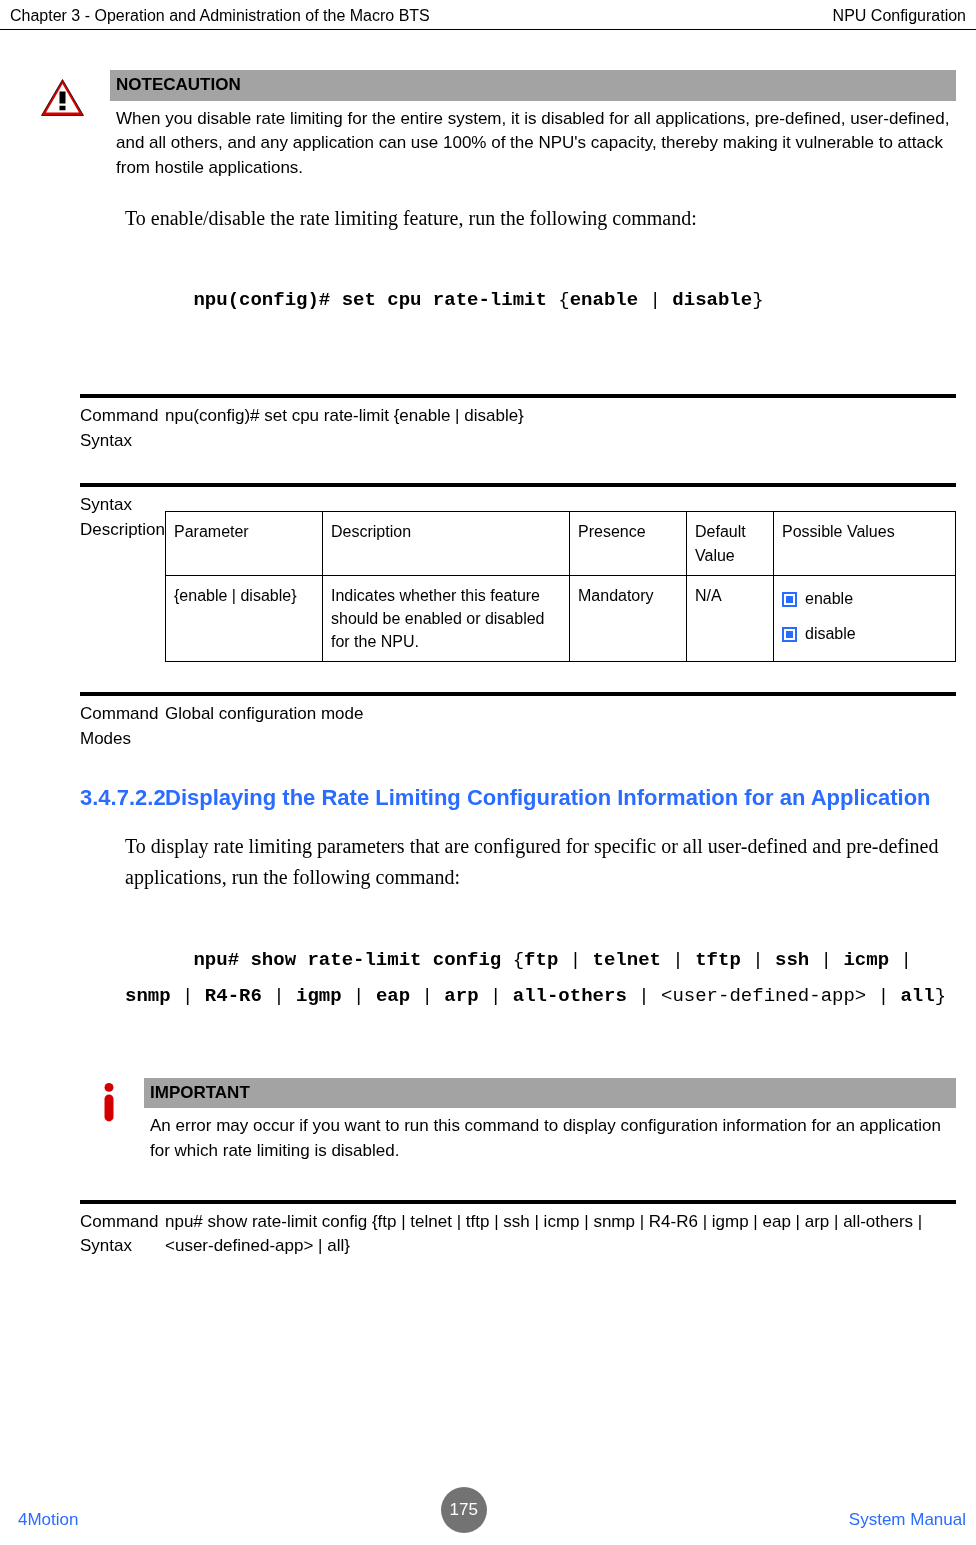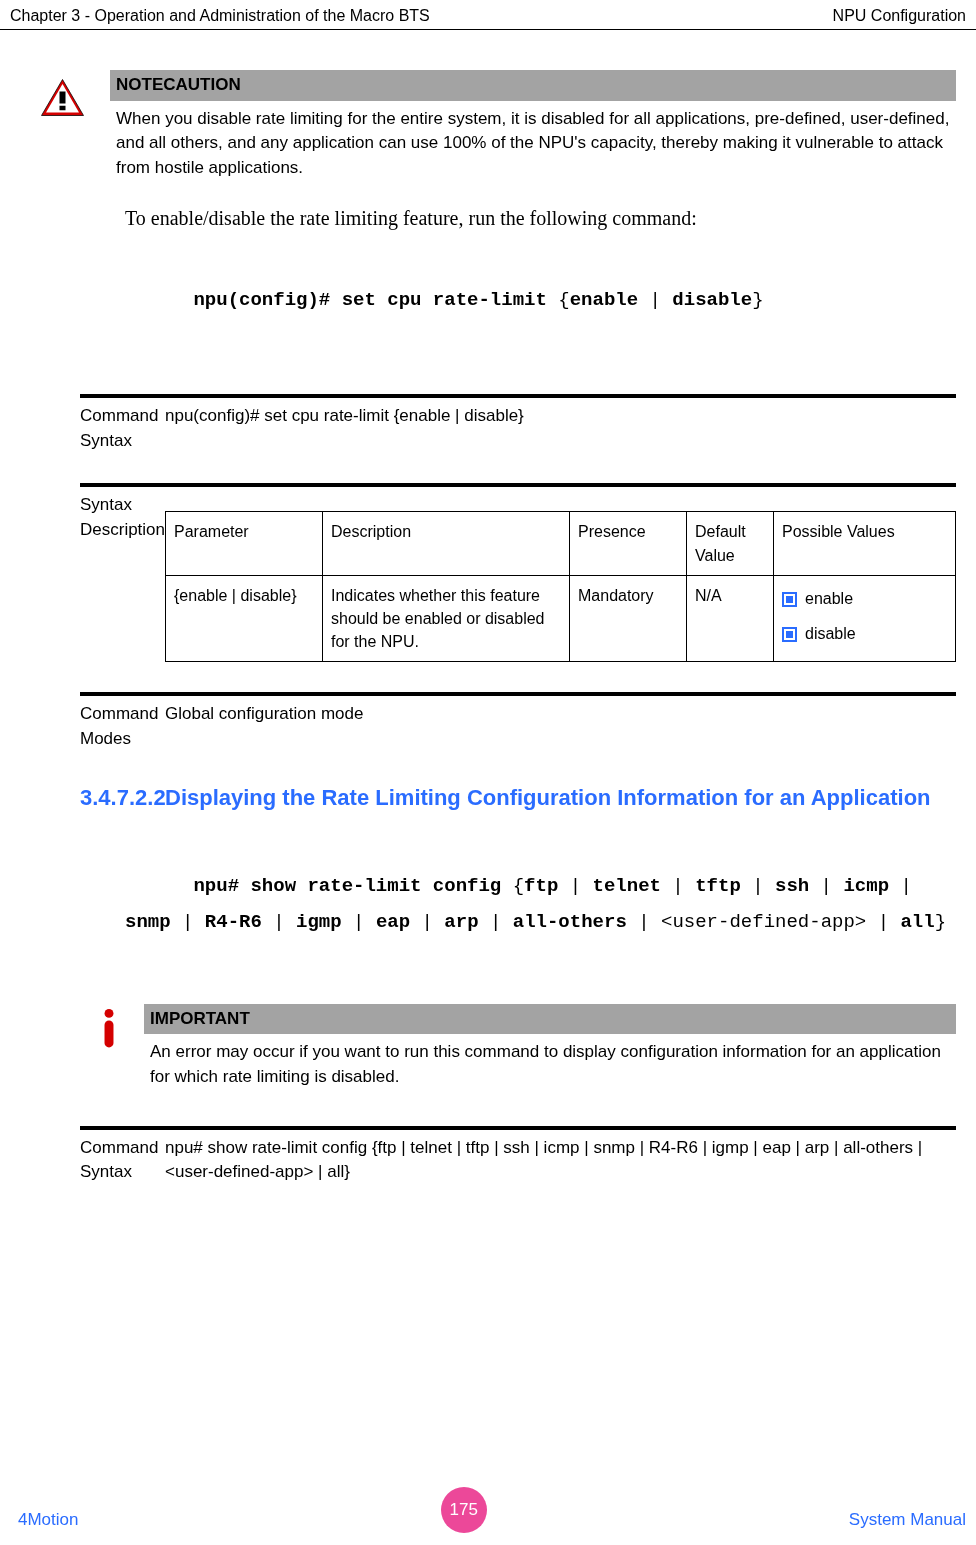--- a/index.html
+++ b/index.html
@@ -138,21 +138,21 @@
     padding: 0 10px;
     display: flex;
     align-items: flex-end;
     justify-content: space-between;
     font-size: 17px;
     color: #2a6cff;
   }
   .page-badge {
     width: 46px; height: 46px;
     border-radius: 50%;
-    background: #ec4899;
+    background: #737373;
     color: #fff;
     display: flex;
     align-items: center;
     justify-content: center;
     font-size: 17px;
   }
   .poss-list div { margin: 3px 0; }
 </style>
 </head>
 <body>
@@ -225,20 +225,21 @@
     <div class="spec-label">Command Modes</div>
     <div class="spec-val">Global configuration mode</div>
   </div>
 
   <div class="section-head">
     <div class="section-num">3.4.7.2.2</div>
     <div class="section-title">Displaying the Rate Limiting Configuration Information for an Application</div>
   </div>
 
   <div class="indent-block">
+    <div class="serif-body">To display rate limiting parameters that are configured for specific or all user-defined and pre-defined applications, run the following command:</div>
     <div class="code" style="margin-top:12px;">
       <span>npu# show rate-limit config </span><span class="noemph">{</span><span>ftp</span><span class="noemph"> | </span><span>telnet</span><span class="noemph"> | </span><span>tftp</span><span class="noemph"> | </span><span>ssh</span><span class="noemph"> | </span><span>icmp</span><span class="noemph"> | </span><span>snmp</span><span class="noemph"> | </span><span>R4-R6</span><span class="noemph"> | </span><span>igmp</span><span class="noemph"> | </span><span>eap</span><span class="noemph"> | </span><span>arp</span><span class="noemph"> | </span><span>all-others</span><span class="noemph"> | </span><span class="noemph">&lt;user-defined-app&gt;</span><span class="noemph"> | </span><span>all</span><span class="noemph">}</span>
     </div>
   </div>
 
   <div class="important-row">
     <div class="info-icon">
       <svg viewBox="0 0 20 48" width="18" height="43">
         <circle cx="10" cy="6" r="5" fill="#d40000"></circle>
         <rect x="5" y="14" width="10" height="30" rx="5" fill="#d40000"></rect>

